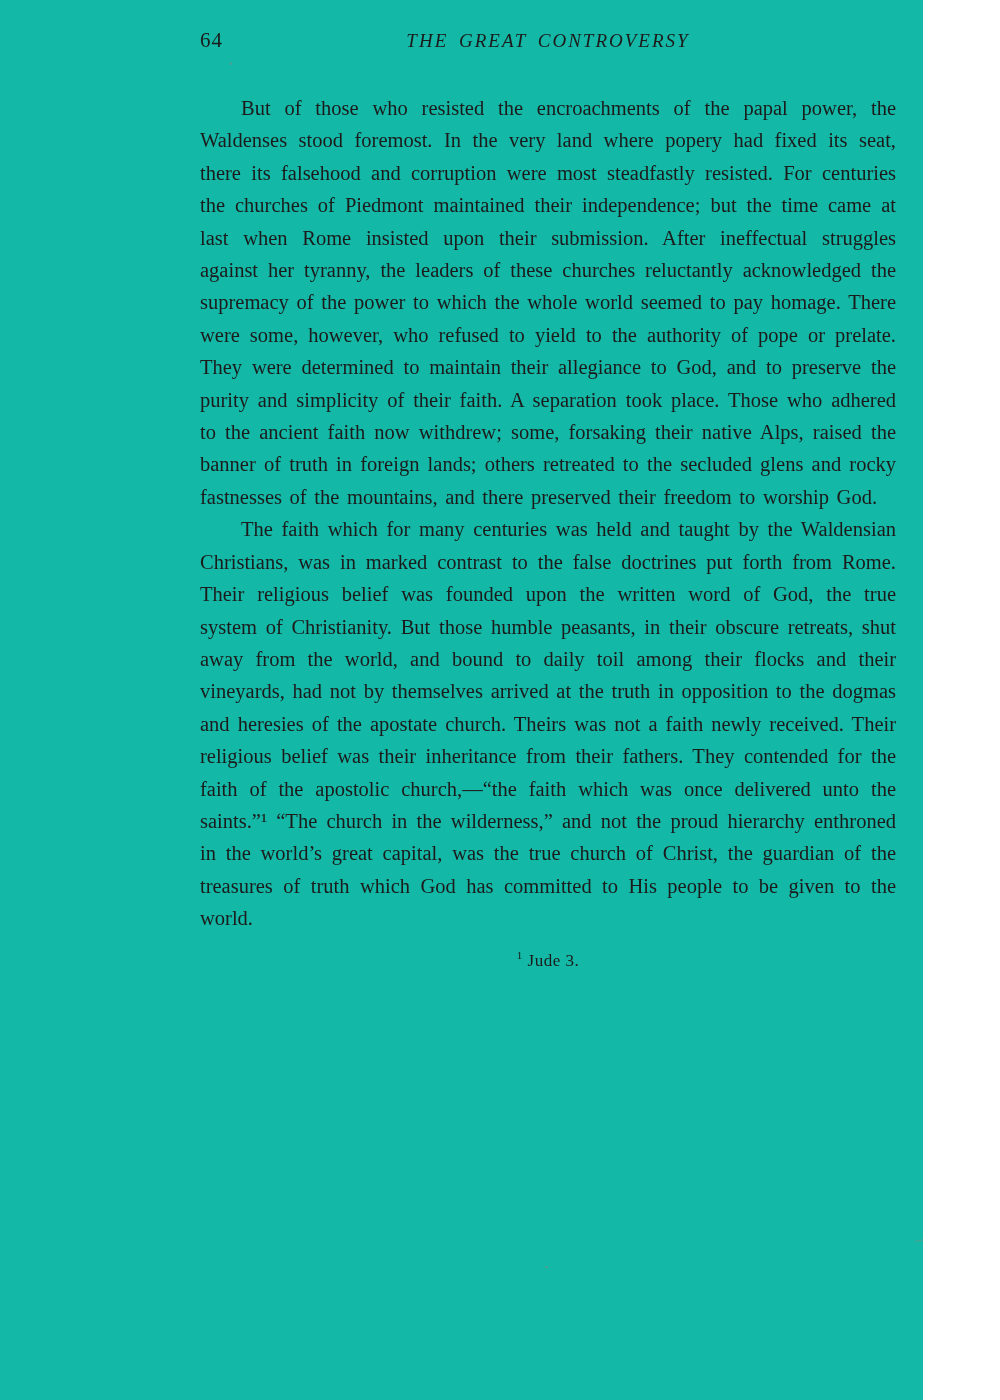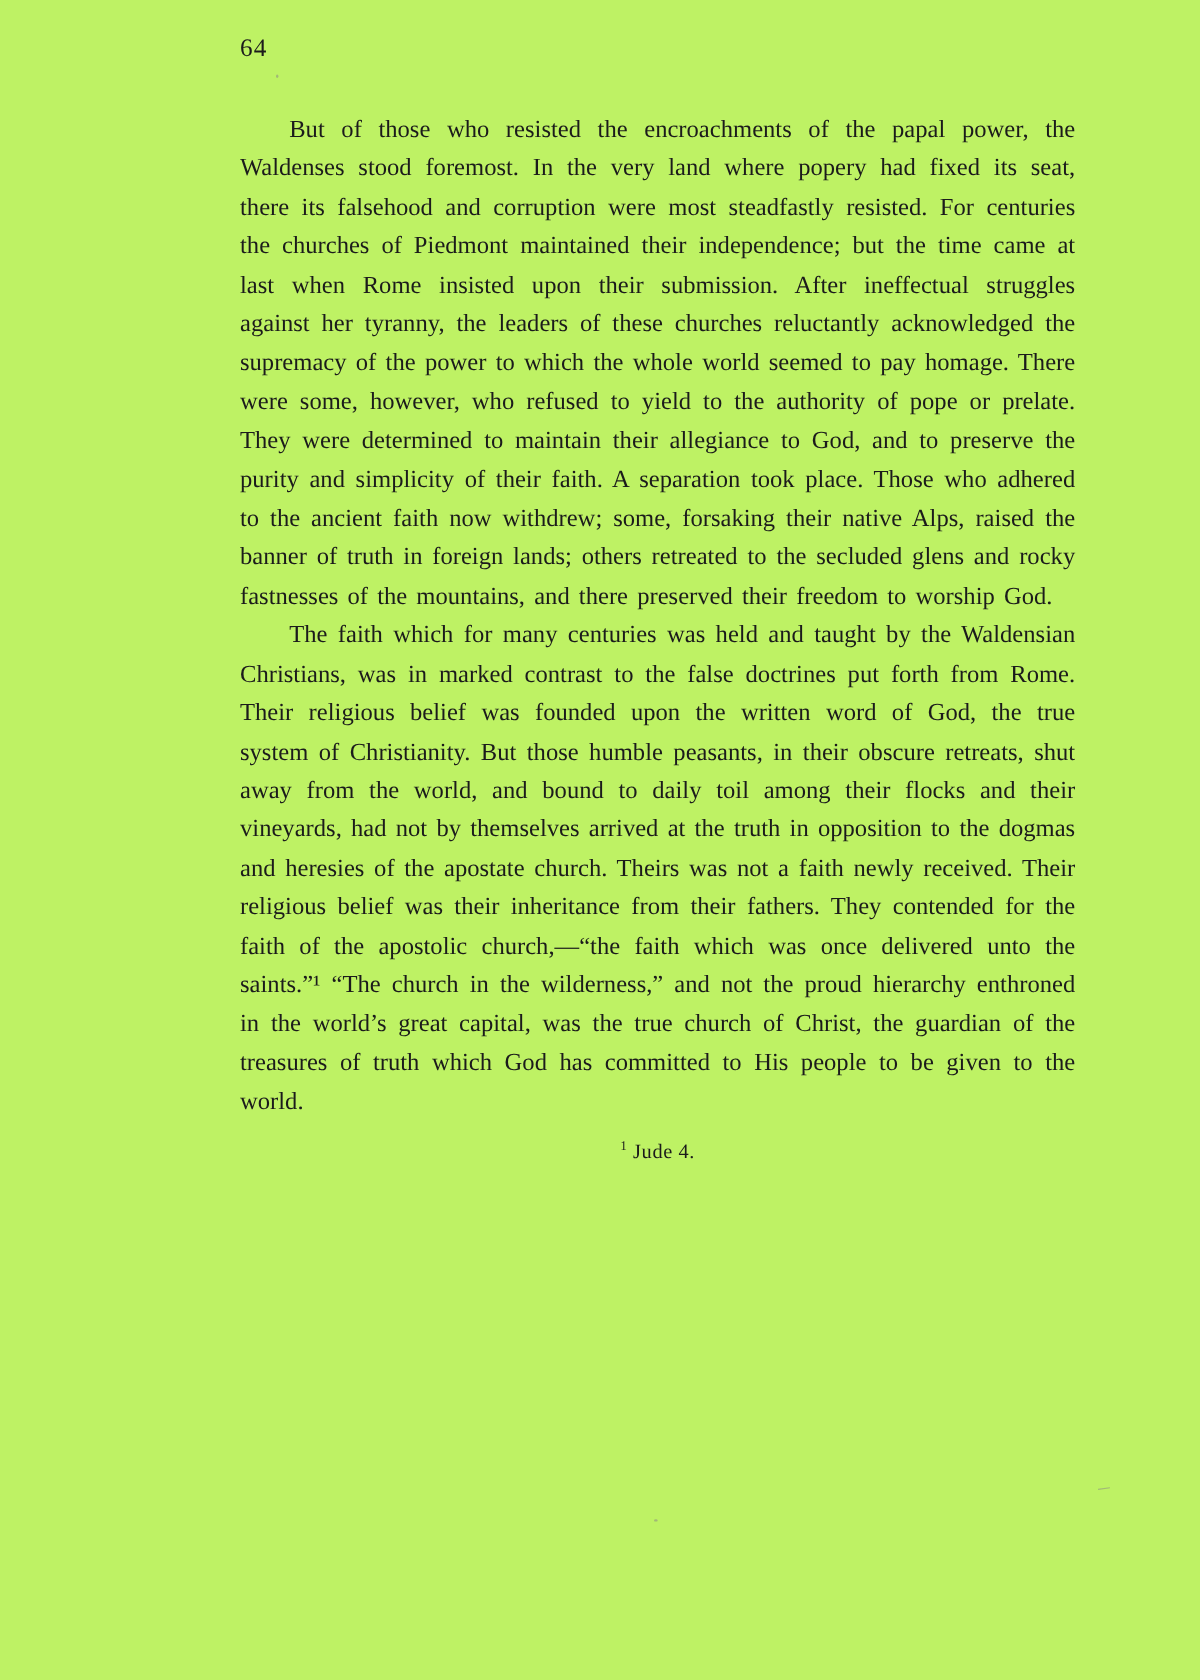--- a/index.html
+++ b/index.html
@@ -2,23 +2,23 @@
 <html><head>
 <meta charset="utf-8">
 <style>
   html, body {
     margin: 0;
     padding: 0;
     background: #ffffff;
   }
   .page {
     position: relative;
-    width: 1000px;
+    width: 923px;
     height: 1400px;
-    background: #bef264;
+    background: #14b8a6;
     color: #1b1b1b;
     font-family: "Liberation Serif", "DejaVu Serif", serif;
     box-sizing: border-box;
     overflow: hidden;
   }
   .content {
     position: absolute;
     left: 200px;
     top: 28px;
     width: 696px;
@@ -72,30 +72,31 @@
   .artifact-3 { left: 230px; top: 62px; width: 2px; height: 3px; border-radius: 50%; }
 </style>
 </head>
 <body>
 
 <div class="page">
   <div class="content">
 
     <div class="page-header">
       <span class="page-number">64</span>
+      <div class="running-title">THE GREAT CONTROVERSY</div>
     </div>
 
     <div class="text-block">
       <p>But of those who resisted the encroachments of the papal power, the Waldenses stood foremost. In the very land where popery had fixed its seat, there its falsehood and corruption were most steadfastly resisted. For centuries the churches of Piedmont maintained their independence; but the time came at last when Rome insisted upon their submission. After ineffectual struggles against her tyranny, the leaders of these churches reluctantly acknowledged the supremacy of the power to which the whole world seemed to pay homage. There were some, however, who refused to yield to the authority of pope or prelate. They were determined to maintain their allegiance to God, and to preserve the purity and simplicity of their faith. A separation took place. Those who adhered to the ancient faith now withdrew; some, forsaking their native Alps, raised the banner of truth in foreign lands; others retreated to the secluded glens and rocky fastnesses of the mountains, and there preserved their freedom to worship God.</p>
       <p>The faith which for many centuries was held and taught by the Waldensian Christians, was in marked contrast to the false doctrines put forth from Rome. Their religious belief was founded upon the written word of God, the true system of Christianity. But those humble peasants, in their obscure retreats, shut away from the world, and bound to daily toil among their flocks and their vineyards, had not by themselves arrived at the truth in opposition to the dogmas and heresies of the apostate church. Theirs was not a faith newly received. Their religious belief was their inheritance from their fathers. They contended for the faith of the apostolic church,—“the faith which was once delivered unto the saints.”¹ “The church in the wilderness,” and not the proud hierarchy enthroned in the world’s great capital, was the true church of Christ, the guardian of the treasures of truth which God has committed to His people to be given to the world.</p>
     </div>
 
     <div class="footnote">
       <sup>1</sup>
-      <span>Jude 4.</span>
+      <span>Jude 3.</span>
     </div>
 
   </div>
 
   <div class="artifact artifact-1"></div>
   <div class="artifact artifact-2"></div>
   <div class="artifact artifact-3"></div>
 </div>
 
 </body></html>

